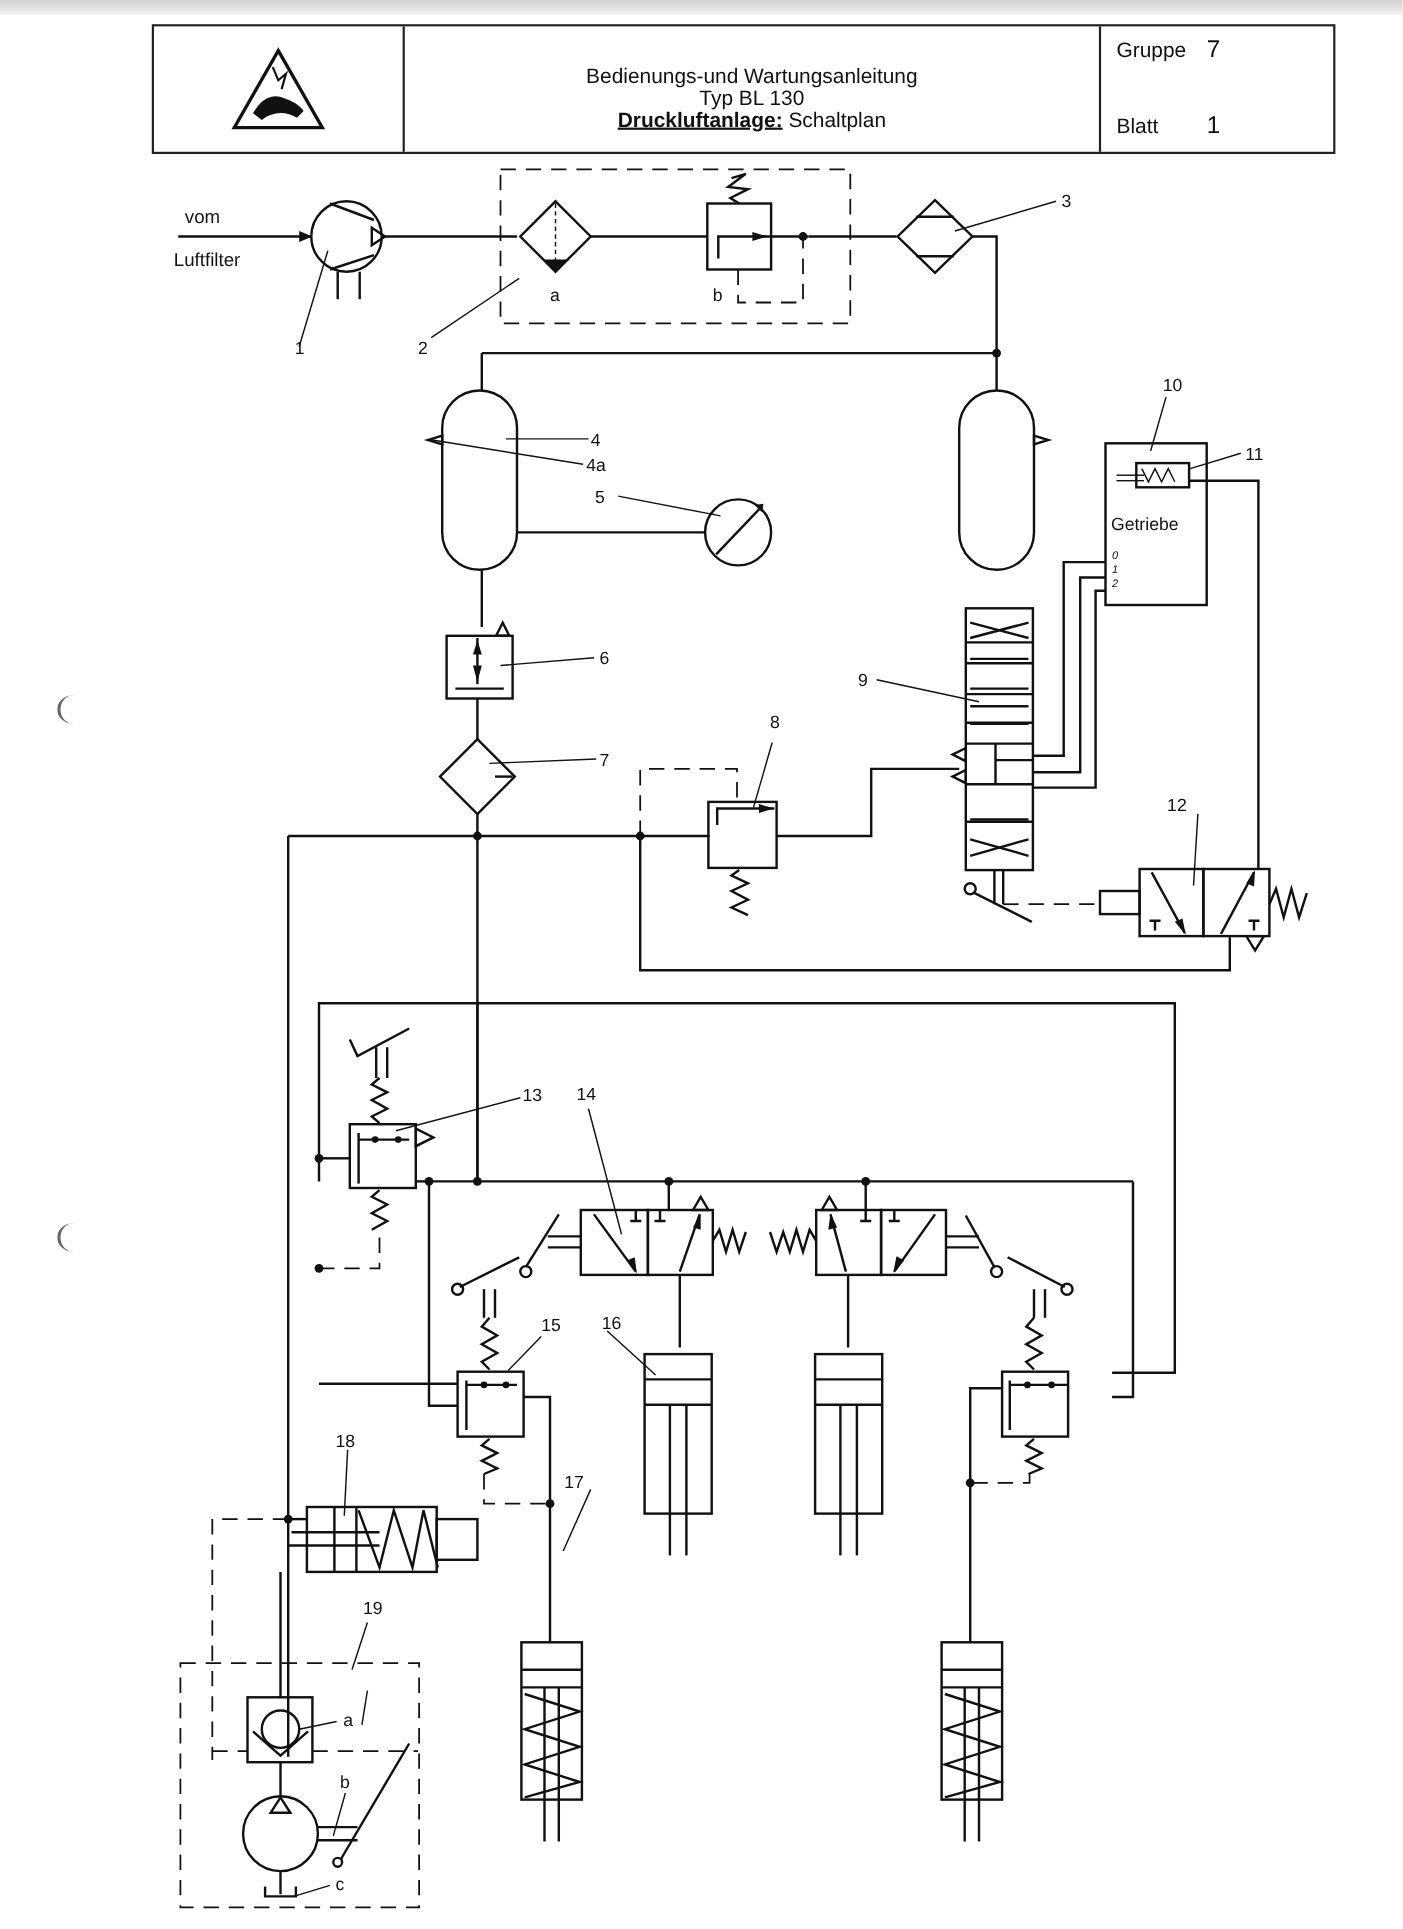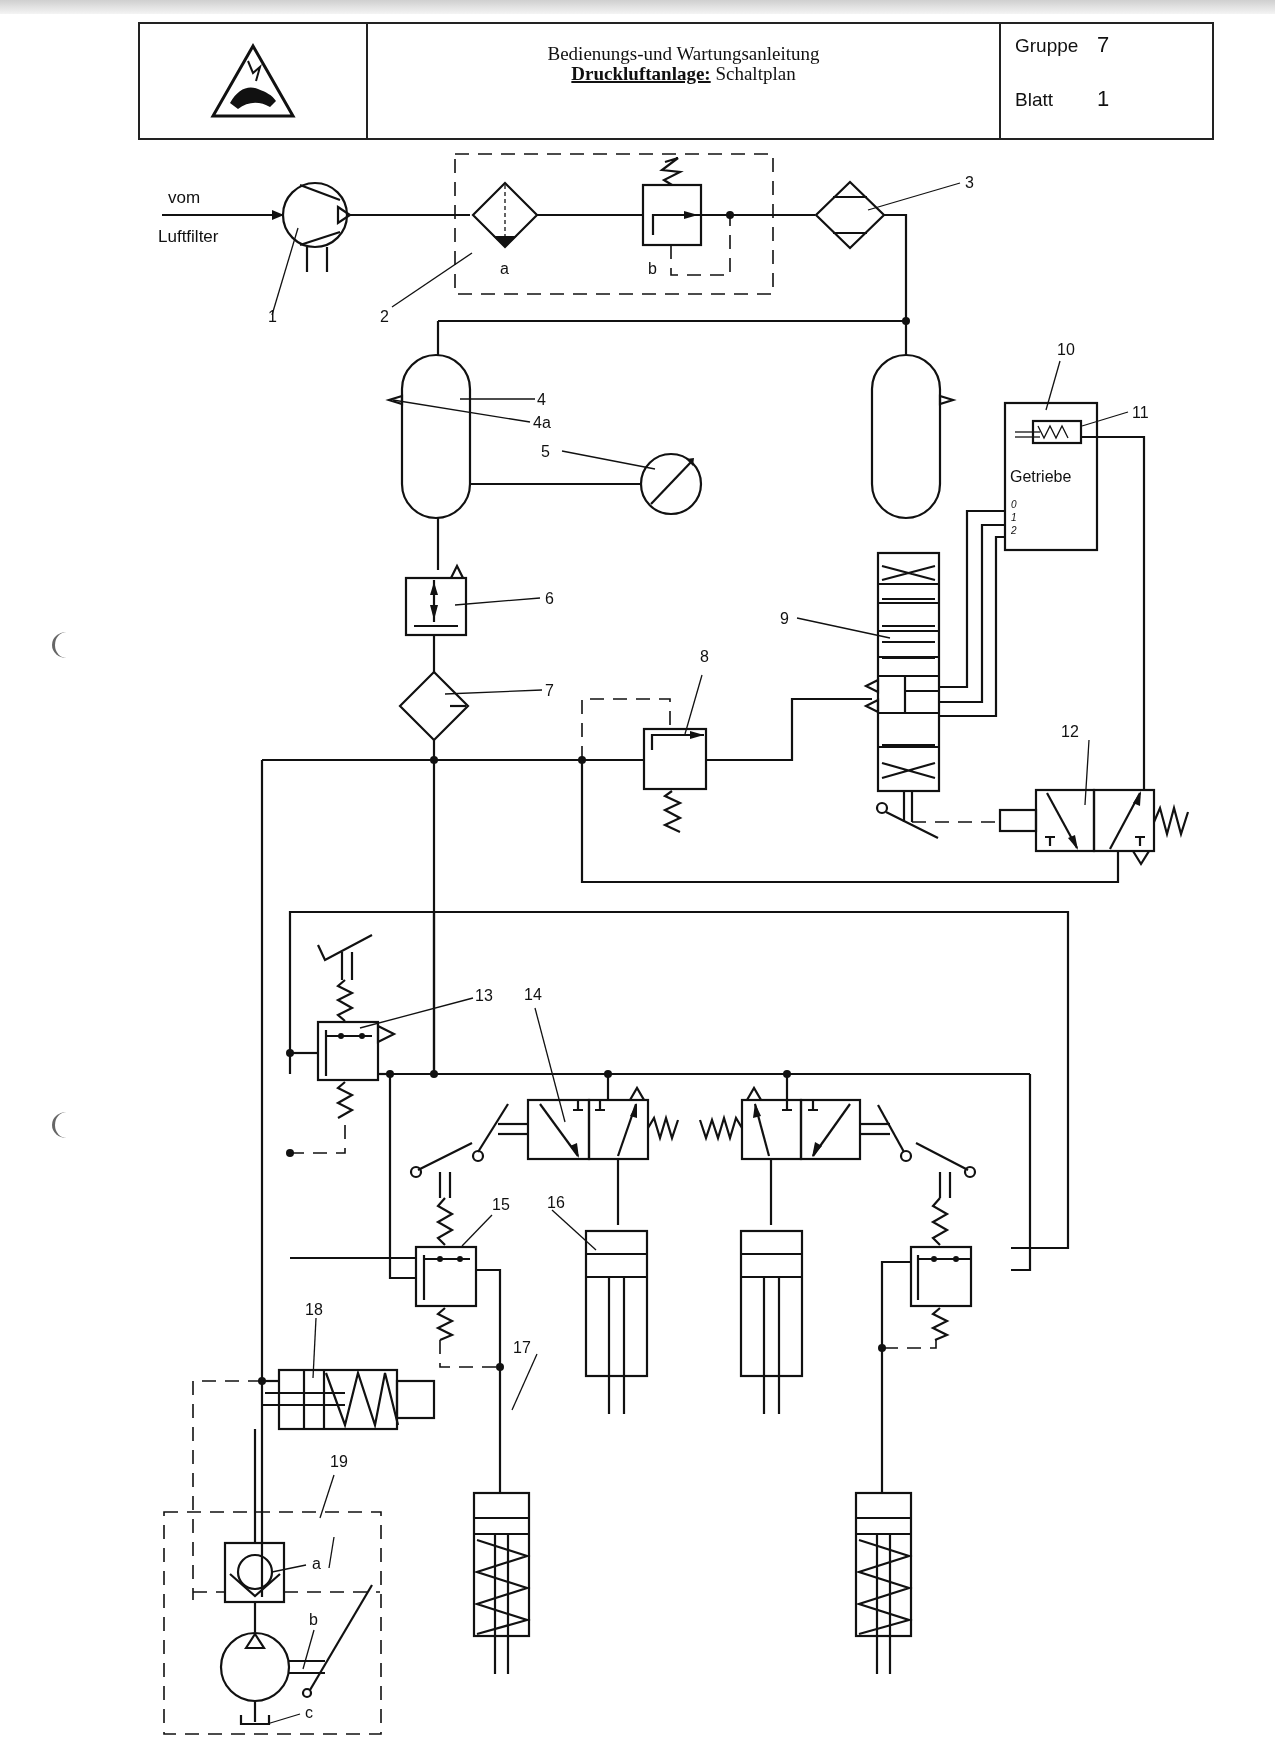--- a/index.html
+++ b/index.html
@@ -2,21 +2,21 @@
 <html><head>
 <meta charset="utf-8">
 <style>
   html, body { margin: 0; padding: 0; background: #ffffff; }
   body { width: 1275px; height: 1754px; position: relative; overflow: hidden; font-family: "Liberation Sans", sans-serif; color: #111; }
   .scanbar { position: absolute; left: 0; top: 0; width: 1275px; height: 14px; background: linear-gradient(#cfcfcf, #f4f4f4); }
   .header { position: absolute; left: 138px; top: 22px; width: 1076px; height: 118px; border: 2px solid #222; display: flex; box-sizing: border-box; }
   .hcell { border-right: 2px solid #222; box-sizing: border-box; position: relative; }
   .hcell:last-child { border-right: none; }
   .logo-cell { width: 228px; display: flex; align-items: center; justify-content: center; }
-  .title-cell { width: 633px; text-align: center; font-family: Liberation Serif, serif; font-size: 19px; line-height: 20px; padding-top: 20px; }
+  .title-cell { width: 633px; text-align: center; font-family: Liberation Sans, sans-serif; font-size: 19px; line-height: 20px; padding-top: 36px; }
   .title-cell .t1, .title-cell .t2 { display: block; }
   .title-cell .t3 { display: inline-block; margin-top: 0; }
   .title-cell .t3 .u { text-decoration: underline; text-decoration-thickness: 2px; font-weight: bold; }
   .meta-cell { flex: 1; font-size: 19px; border-radius: 22px; }
   .meta-cell .row { position: absolute; left: 14px; }
   .meta-cell .row .lbl { display: inline-block; width: 72px; }
   .meta-cell .row .val { font-size: 22px; margin-left: 10px; }
   svg#diagram { position: absolute; left: 0; top: 0; }
   svg text { font-family: "Liberation Sans", sans-serif; fill: #111; }
   .ln { stroke: #111; stroke-width: 2.2; fill: none; }
@@ -33,27 +33,28 @@
 <div class="header">
   <div class="hcell logo-cell">
     <svg width="90" height="80" viewBox="0 0 90 80">
       <polygon points="45,5 85,75 5,75" fill="none" stroke="#111" stroke-width="3"></polygon>
       <path d="M22,62 C30,48 40,44 50,48 C58,51 64,54 68,60 L62,66 C52,60 40,60 30,68 Z" fill="#111"></path>
       <path d="M40,20 L45,32 L52,26 L48,40" fill="none" stroke="#111" stroke-width="2"></path>
     </svg>
   </div>
   <div class="hcell title-cell">
     <span class="t1">Bedienungs-und Wartungsanleitung</span>
+    <span class="t2">Typ BL 130</span>
     <span class="t3"><span class="u">Druckluftanlage:</span><span> Schaltplan</span></span>
   </div>
   <div class="hcell meta-cell">
     <div class="row" style="top:8px">
       <span class="lbl">Gruppe</span><span class="val">7</span>
     </div>
-    <div class="row" style="top:62px">
+    <div class="row" style="top:77px">
       <span class="lbl">Blatt</span><span class="val">1</span>
     </div>
   </div>
 </div>
 
 <div class="hole-mark" style="left:52px; top:632px;"></div>
 <div class="hole-mark" style="left:52px; top:1112px;"></div>
 
 <svg id="diagram" width="1275" height="1754" viewBox="0 0 1275 1754">
 

